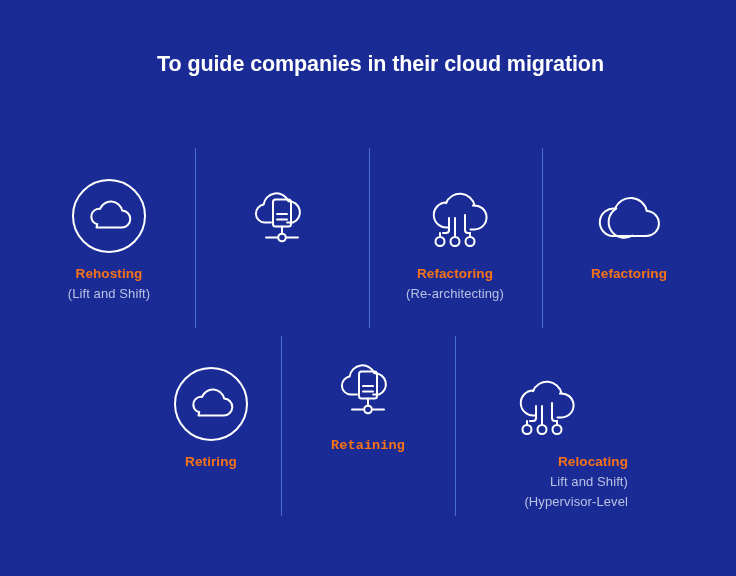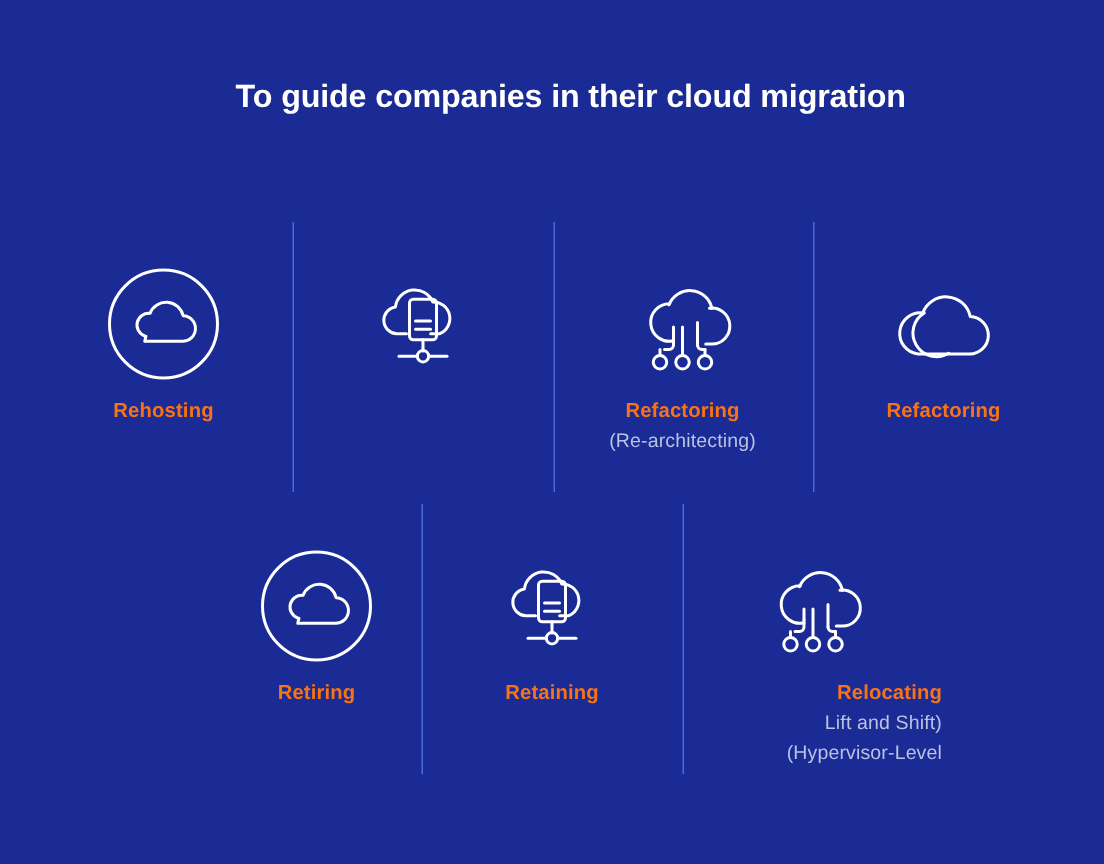--- a/index.html
+++ b/index.html
@@ -78,21 +78,21 @@
   }
 
   
   #cell-rehosting     { left: 24px;  top: 170px; width: 170px; }
   #cell-replatforming { left: 196px; top: 170px; width: 172px; }
   #cell-refactoring   { left: 370px; top: 170px; width: 170px; }
   #cell-repurchasing  { left: 543px; top: 170px; width: 172px; }
 
   
   #cell-retiring   { left: 126px; top: 358px; width: 170px; }
-  #cell-retaining  { left: 283px; top: 358px; width: 170px; }
+  #cell-retaining  { left: 283px; top: 342px; width: 170px; font-family: Liberation Mono, monospace; }
   #cell-relocating { left: 456px; top: 358px; width: 172px; text-align: right; }
 
   
   #divider-1 { left: 195px; top: 148px; height: 180px; }
   #divider-2 { left: 369px; top: 148px; height: 180px; }
   #divider-3 { left: 542px; top: 148px; height: 180px; }
   #divider-4 { left: 281px; top: 336px; height: 180px; }
   #divider-5 { left: 455px; top: 336px; height: 180px; }
 
   svg { display: block; overflow: visible; }
@@ -114,20 +114,21 @@
 
 <div class="cell" id="cell-rehosting">
   <div class="icon-wrap">
     <svg width="78" height="78" viewBox="0 0 78 78" fill="none" stroke="#ffffff" stroke-width="2">
       <circle cx="39" cy="39" r="36"></circle>
       <path d="M26.5 50.5h25a8.5 8.5 0 0 0 .6-17 11.6 11.6 0 0 0-22.1-1.6 7.8 7.8 0 0 0-3.5 15.1 7.9 7.9 0 0 0 .8.1z" stroke-linejoin="round" stroke-linecap="round"></path>
     </svg>
   </div>
   <div class="labels">
     <span class="label-main">Rehosting</span>
+    <span class="label-sub">(Lift and Shift)</span>
   </div>
 </div>
 
 <div class="cell" id="cell-replatforming">
   <div class="icon-wrap">
     <svg width="80" height="80" viewBox="0 0 80 80" fill="none" stroke="#ffffff" stroke-width="2" stroke-linecap="round" stroke-linejoin="round">
       <path d="M29 46.5h-6.5a9 9 0 0 1-.9-17.9 13 13 0 0 1 24.9-3.3 11 11 0 0 1 4.5 21.2h-5.9"></path>
       <rect x="31" y="23.5" width="18" height="27" rx="2.5"></rect>
       <line x1="35" y1="38" x2="45" y2="38"></line>
       <line x1="35" y1="43.5" x2="45" y2="43.5"></line>

